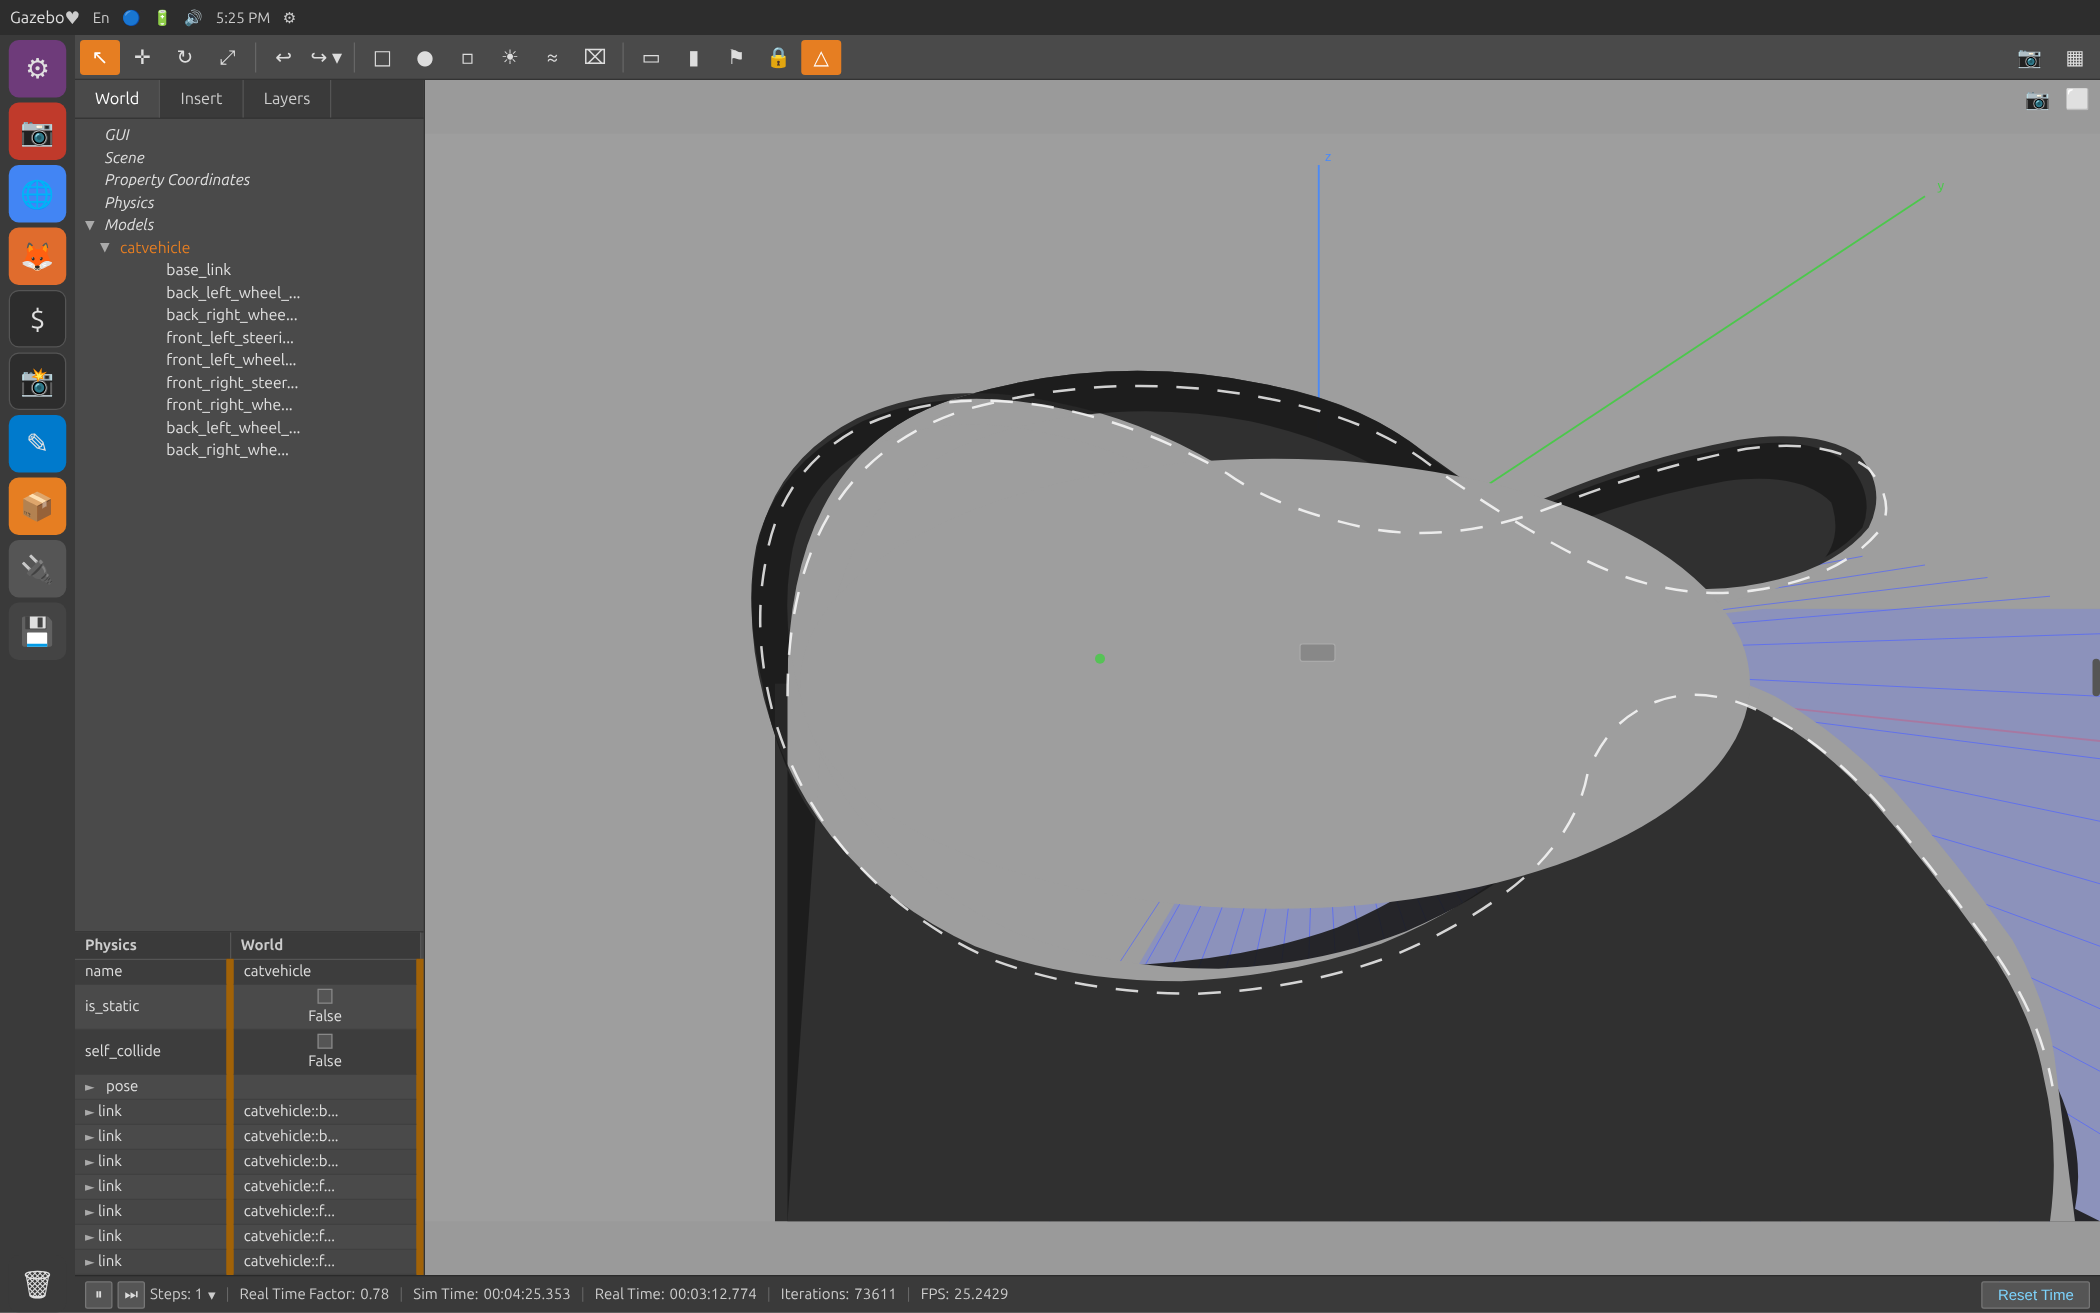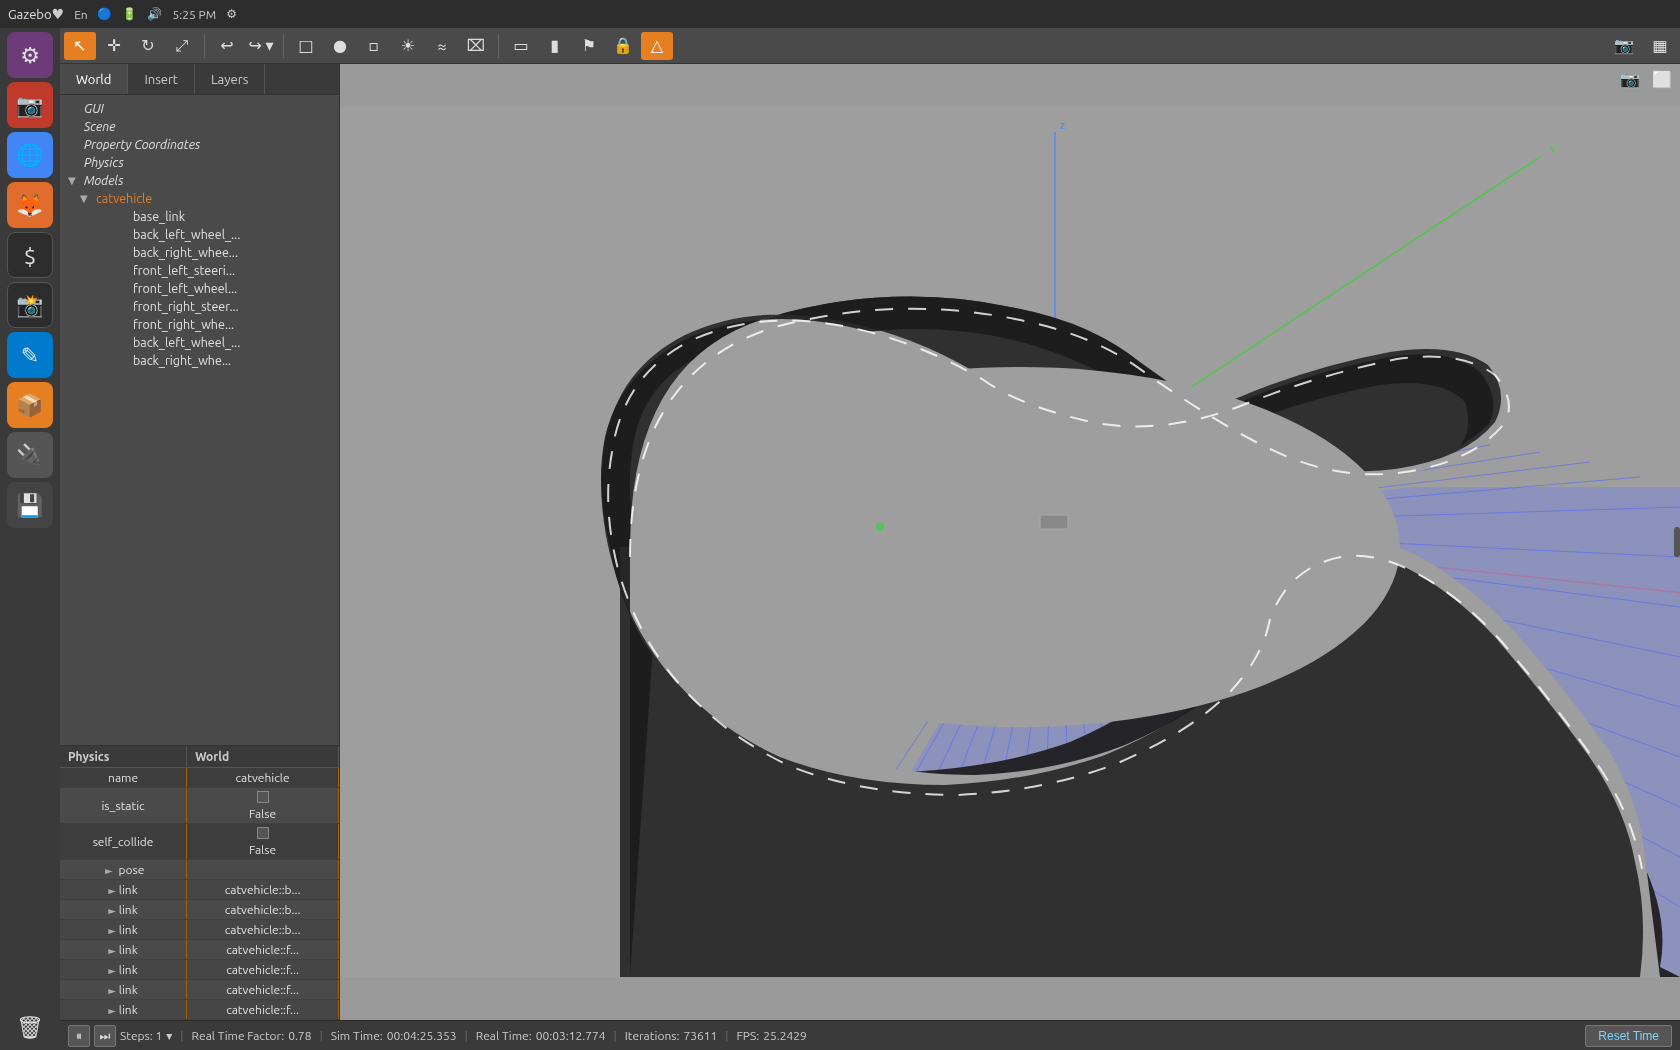--- a/index.html
+++ b/index.html
@@ -197,24 +197,23 @@
       background: #3a3a3a;
       color: #ccc;
       padding: 4px 8px;
       text-align: left;
       border-bottom: 1px solid #555;
       border-right: 1px solid #555;
     }
     #prop-table td {
       padding: 3px 8px;
       border-bottom: 1px solid #404040;
-      border-right: 1px solid #a16207;
+      border-right: 6px solid #a16207;
       color: #e0e0e0;
       vertical-align: middle;
-      text-align: center;
     }
     .prop-row-header {
       background: #3d3d3d;
     }
     .prop-expand {
       display: inline-block;
       width: 14px;
       font-size: 10px;
       color: #aaa;
     }

